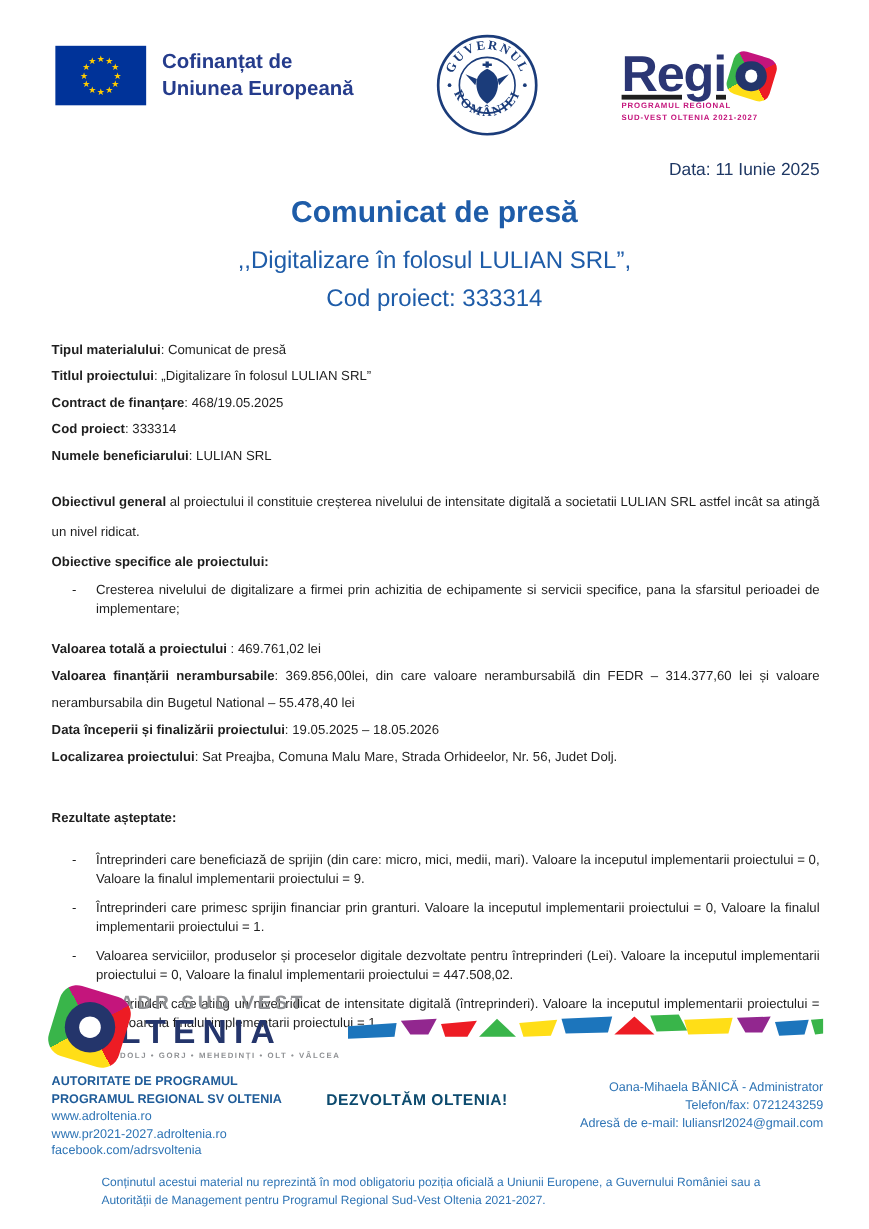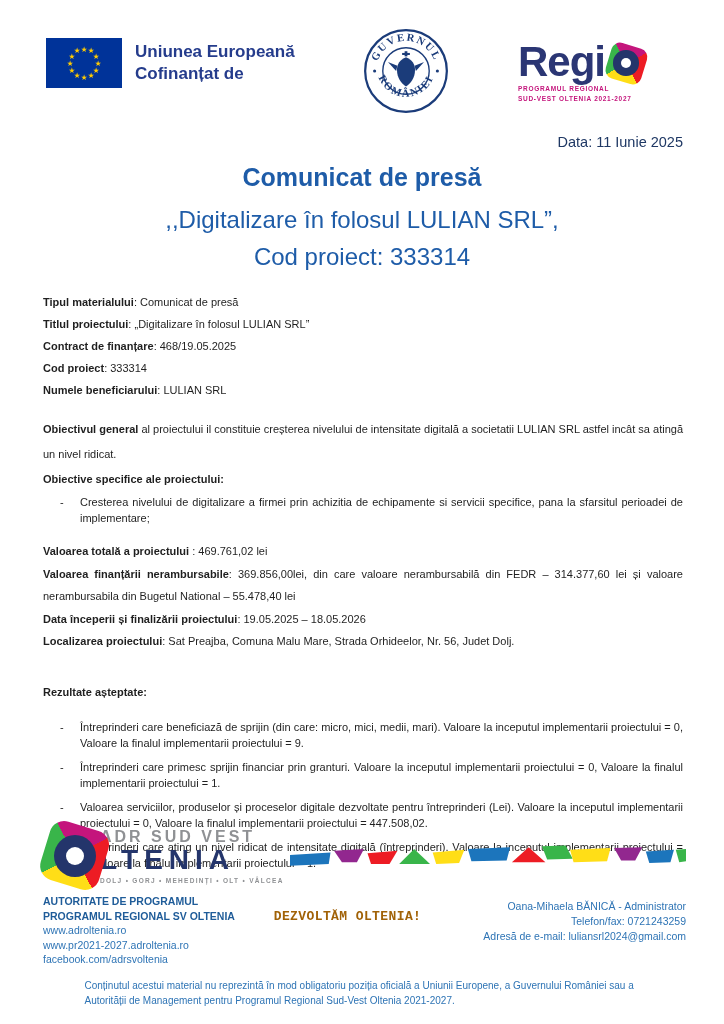--- a/index.html
+++ b/index.html
@@ -9,37 +9,37 @@
     position: relative; width: 724px; height: 1024px; margin: 0 auto;
     background: #ffffff; overflow: hidden; color: #1f1f1f;
   }
 
   
   .header { display: flex; justify-content: space-between; align-items: flex-start; padding: 26px 34px 0 46px; }
   .eu-block { display: flex; gap: 13px; align-items: flex-start; margin-top: 12px; }
   .eu-text { font-size: 17px; font-weight: bold; color: #253C8C; line-height: 1.3; margin-top: 3px; }
   .gov-seal { margin-top: 2px; }
   .regio-block { margin-top: 18px; width: 172px; }
-  .regio-word { display: flex; align-items: flex-start; }
+  .regio-word { display: flex; align-items: center; text-decoration: underline; }
   .regio-word .wm { font-size: 42px; font-weight: bold; color: #2B3674; line-height: 0.85; letter-spacing: -1px; }
   .regio-sub { font-size: 6.5px; font-weight: bold; color: #C4157C; letter-spacing: 0.7px; margin-top: 4px; line-height: 1.55; }
 
   
   .pinwheel { position: relative; display: inline-block; }
   .pw-blades { position: absolute; inset: 2%; border-radius: 24%; transform: rotate(17deg);
     background: conic-gradient(from -45deg, #C4157C 0 25%, #ED1C24 0 50%, #FFDE17 0 75%, #39B54A 0 100%); }
   .pw-ring { position: absolute; inset: 17%; border-radius: 50%; background: #24356B; }
   .pw-hole { position: absolute; inset: 36%; border-radius: 50%; background: #ffffff; }
   .pw-38 { width: 38px; height: 38px; margin-left: 2px; margin-bottom: -3px; }
   .pw-64 { width: 64px; height: 64px; flex: 0 0 64px; }
 
   
   .date-line { text-align: right; padding-right: 41px; margin-top: 20px; font-size: 14.5px; color: #1F3864; }
   .title { text-align: center; font-size: 25px; font-weight: bold; color: #1E5CA8; margin-top: 13px; }
-  .subtitle { text-align: center; font-size: 24px; color: #1E5CA8; margin-top: 14px; }
+  .subtitle { text-align: center; font-size: 20px; color: #1E5CA8; margin-top: 14px; }
   .subtitle.second { margin-top: 9px; }
 
   
   .content { margin: 20px 41px 0 43px; font-size: 11px; }
   .meta-line { line-height: 22px; }
   .lbl { font-weight: bold; }
   .para { text-align: justify; line-height: 25px; margin-top: 16px; }
   .obj-heading { font-weight: bold; line-height: 25px; }
   ul.dash { list-style: none; margin: 2px 0 0 0; padding: 0; }
   ul.dash li { position: relative; padding-left: 37px; text-align: justify; line-height: 16px; margin-bottom: 8px; }
@@ -57,21 +57,21 @@
   .oltenia-text { margin-left: -7px; }
   .adr-top { font-size: 16px; color: #8F9194; letter-spacing: 3px; font-weight: 600; }
   .oltenia-big { font-size: 28px; color: #24356B; font-weight: 800; letter-spacing: 6px; line-height: 1.02; }
   .counties { font-size: 6.5px; color: #8F9194; font-weight: bold; letter-spacing: 1.3px; margin-top: 2px; }
   .ribbon { flex: 1; margin-left: 6px; height: 30px; }
   .footer-cols { display: flex; margin-top: 6px; }
   .col-left { width: 228px; font-size: 10.5px; line-height: 14.5px; }
   .mgmt { color: #1F5C99; font-weight: bold; }
   .lnk { color: #2E74B5; }
   .col-center { flex: 1; text-align: center; }
-  .slogan { margin-top: 15px; font-size: 13px; font-weight: bold; color: #a16207; letter-spacing: 0.4px; font-family: Liberation Mono, monospace; }
+  .slogan { margin-top: 15px; font-size: 13px; font-weight: bold; color: #0c4a6e; letter-spacing: 0.4px; }
   .col-right { width: 262px; text-align: right; font-size: 10.5px; line-height: 15px; color: #2E74B5; padding-top: 5px; }
   .disclaimer { margin: 11px auto 0; max-width: 560px; text-align: left; font-size: 10px; line-height: 15px; color: #2E74B5; }
 </style>
 </head>
 <body>
 
 <div class="page">
 
   <div class="header">
 
@@ -87,22 +87,22 @@
           <text x="45" y="37.1" dominant-baseline="central" fill="#FFCC00">★</text>
           <text x="38" y="39" dominant-baseline="central" fill="#FFCC00">★</text>
           <text x="31" y="37.1" dominant-baseline="central" fill="#FFCC00">★</text>
           <text x="25.9" y="32" dominant-baseline="central" fill="#FFCC00">★</text>
           <text x="24" y="25" dominant-baseline="central" fill="#FFCC00">★</text>
           <text x="25.9" y="18" dominant-baseline="central" fill="#FFCC00">★</text>
           <text x="31" y="12.9" dominant-baseline="central" fill="#FFCC00">★</text>
         </g>
       </svg>
       <div class="eu-text">
+        <div>Cofinanțat de</div>
         <div>Uniunea Europeană</div>
-        <div>Cofinanțat de</div>
       </div>
     </div>
 
     <svg class="gov-seal" width="86" height="86" viewBox="0 0 100 100">
       <circle cx="50" cy="50" r="47.5" fill="none" stroke-width="2.6" stroke="#1B3C7A"></circle>
       <circle cx="50" cy="50" r="27" fill="none" stroke-width="1.6" stroke="#1B3C7A"></circle>
       <defs>
         <path id="arcTop" d="M 15,50 A 35,35 0 1 1 85,50" fill="none"></path>
         <path id="arcBot" d="M 17,54 A 34,34 0 0 0 83,54" fill="none"></path>
       </defs>

